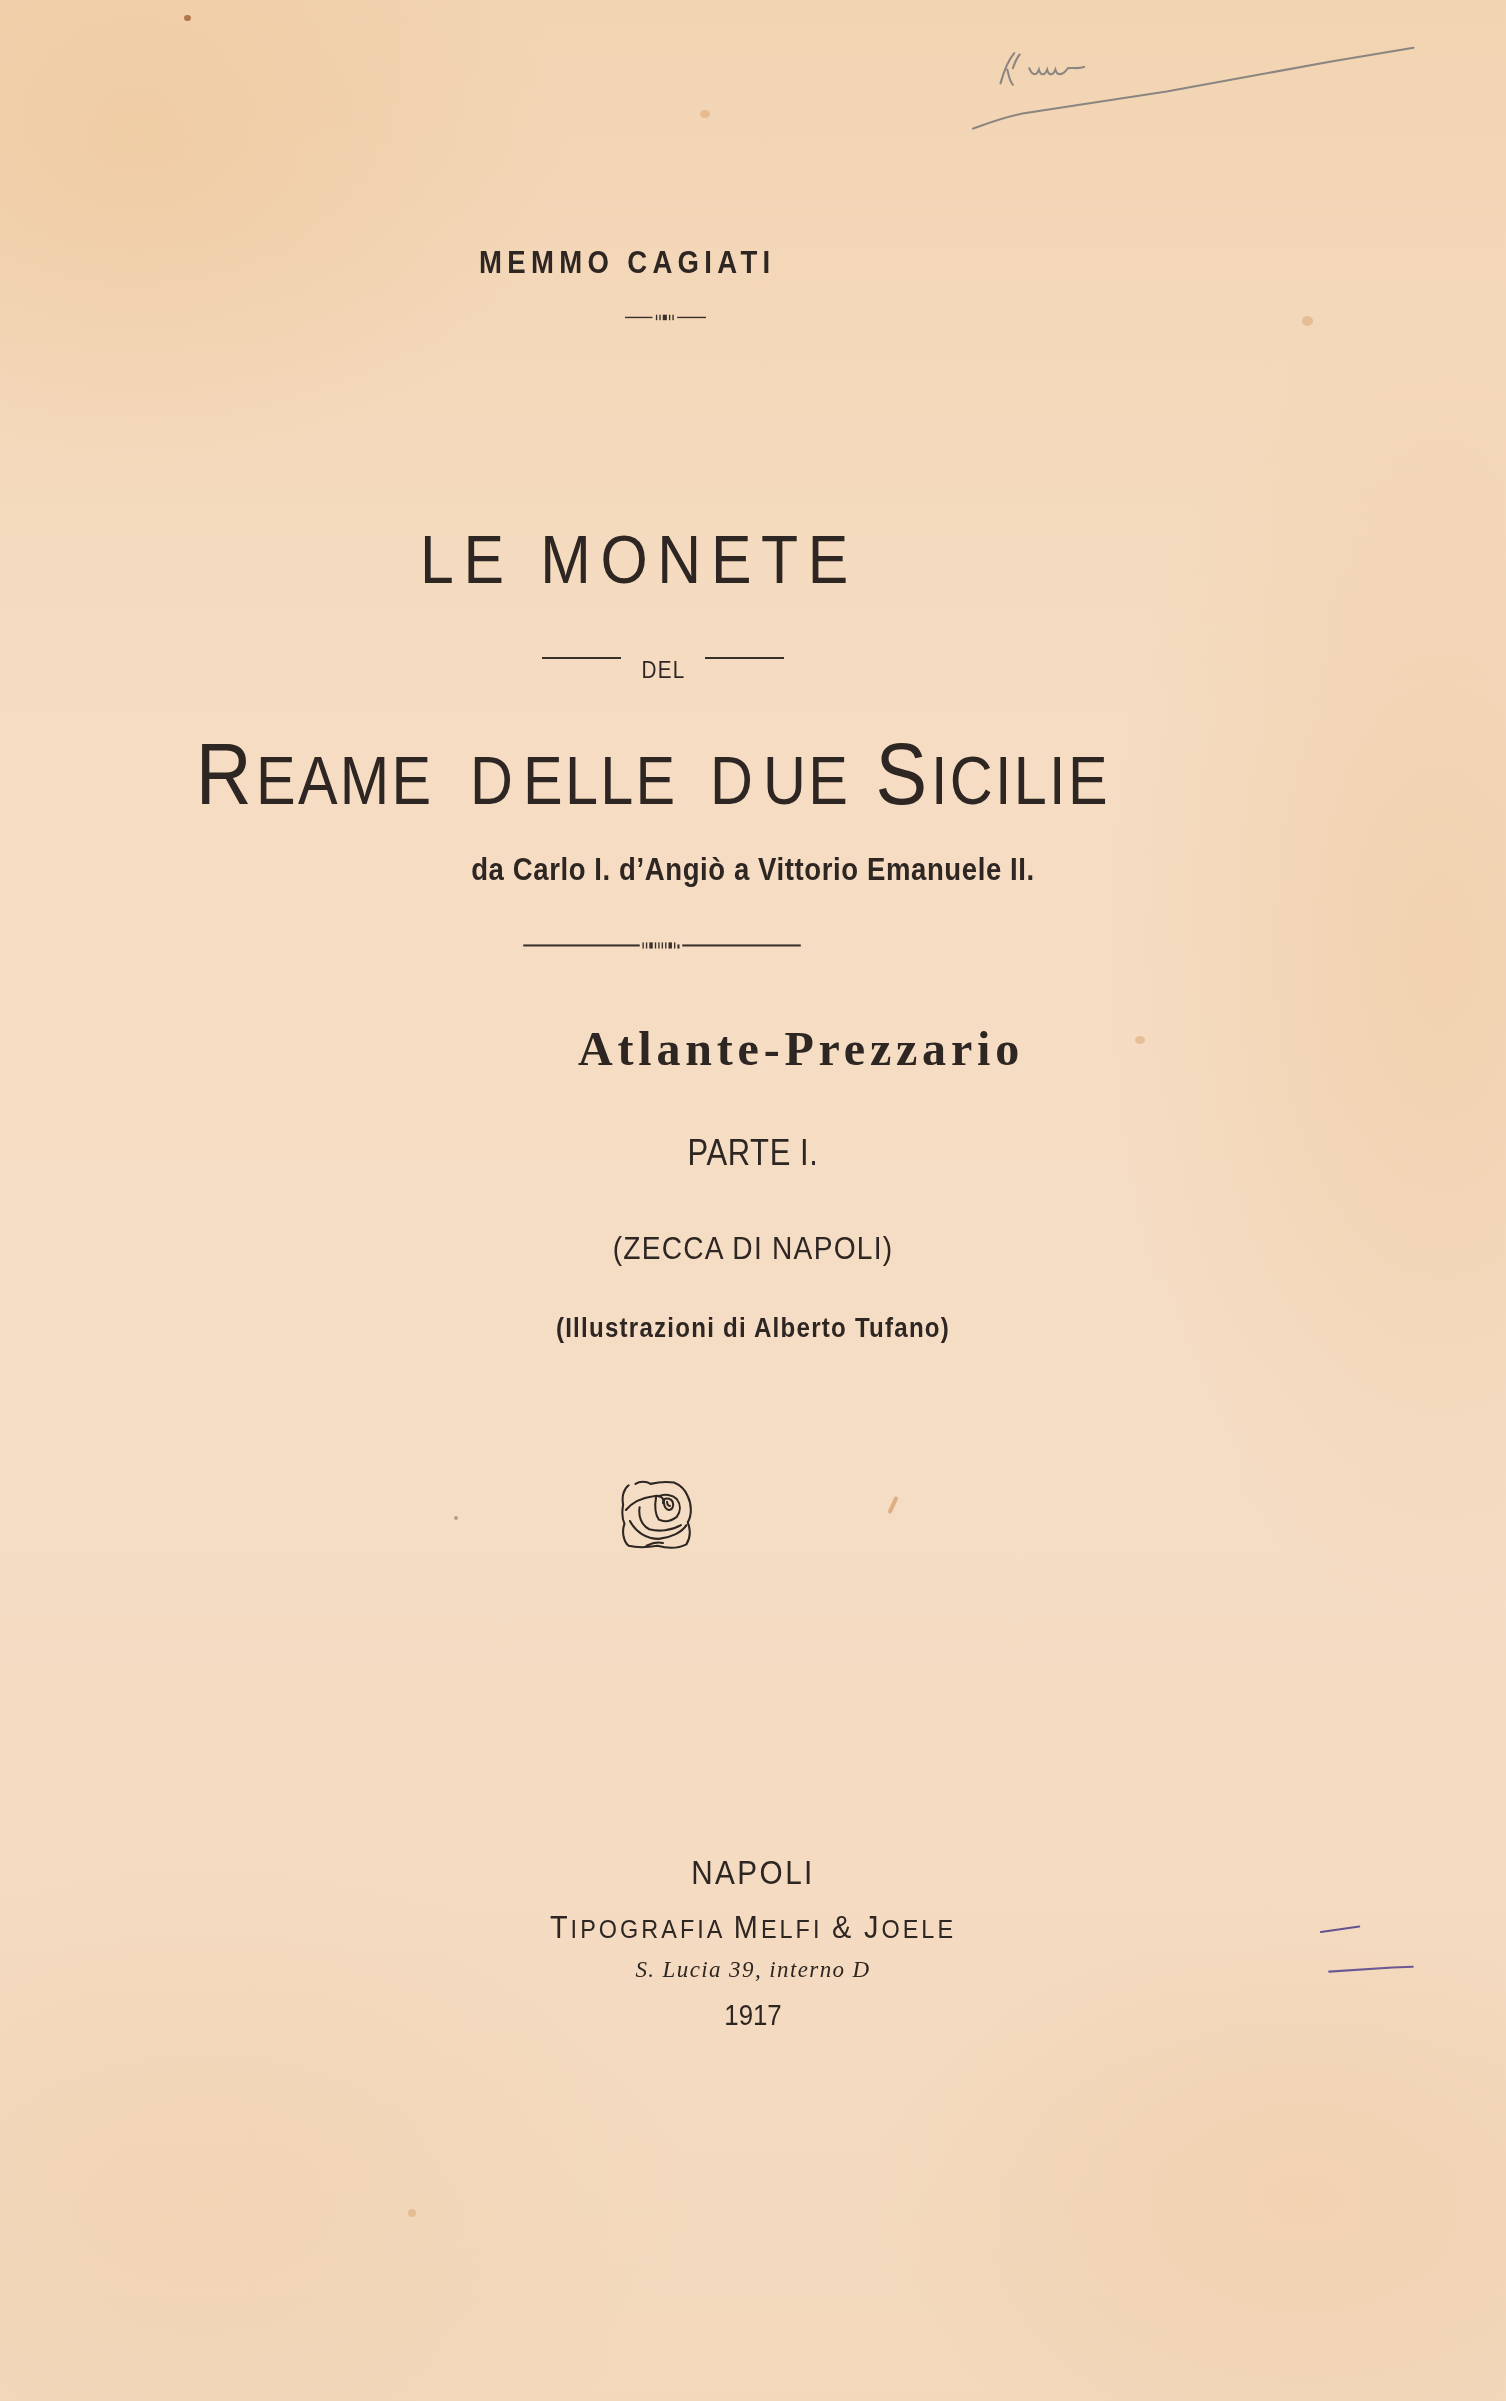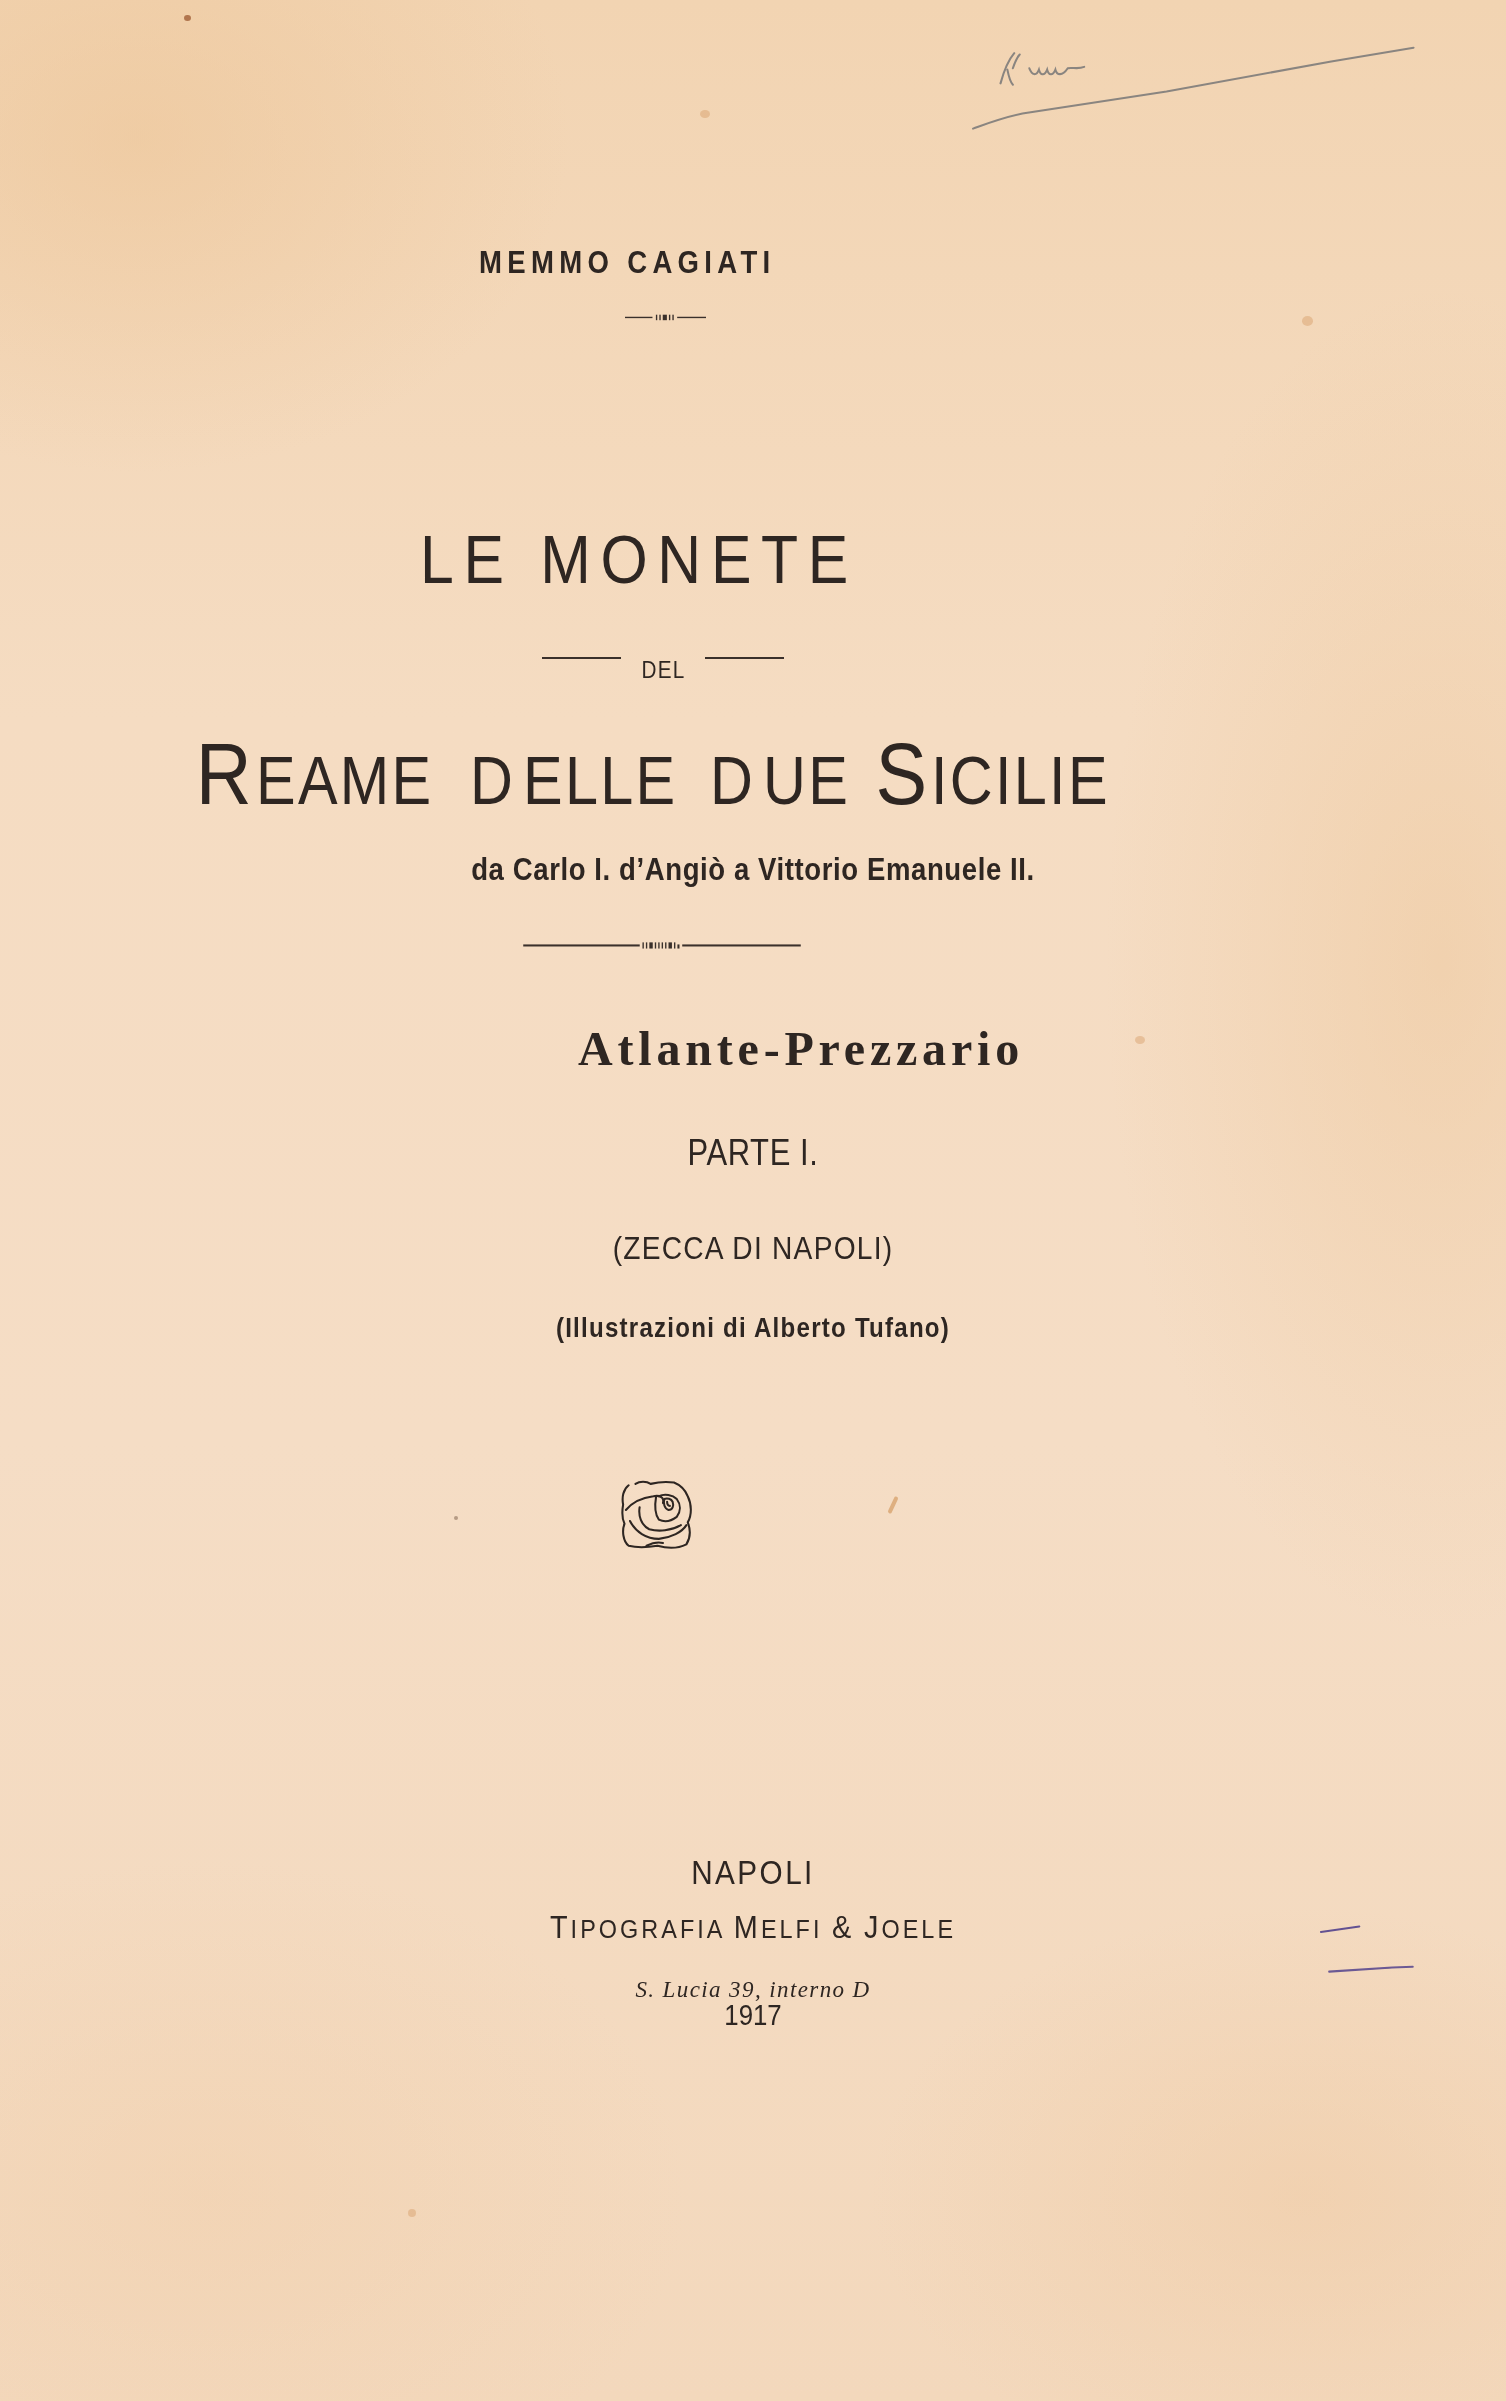--- a/index.html
+++ b/index.html
@@ -177,21 +177,20 @@
     }
     .tipografia .cap {
       font-size: 32px;
     }
     .address {
       top: 1957px;
       font-family: "Liberation Serif", serif;
       font-style: italic;
       font-size: 23px;
       letter-spacing: 1.4px;
-      margin-top: 20px;
     }
     .year {
       top: 1998px;
       font-family: "Liberation Sans", sans-serif;
       font-size: 30px;
       transform: scaleX(0.86);
     }
     .pencil-note {
       position: absolute;
       top: 27.4px;

